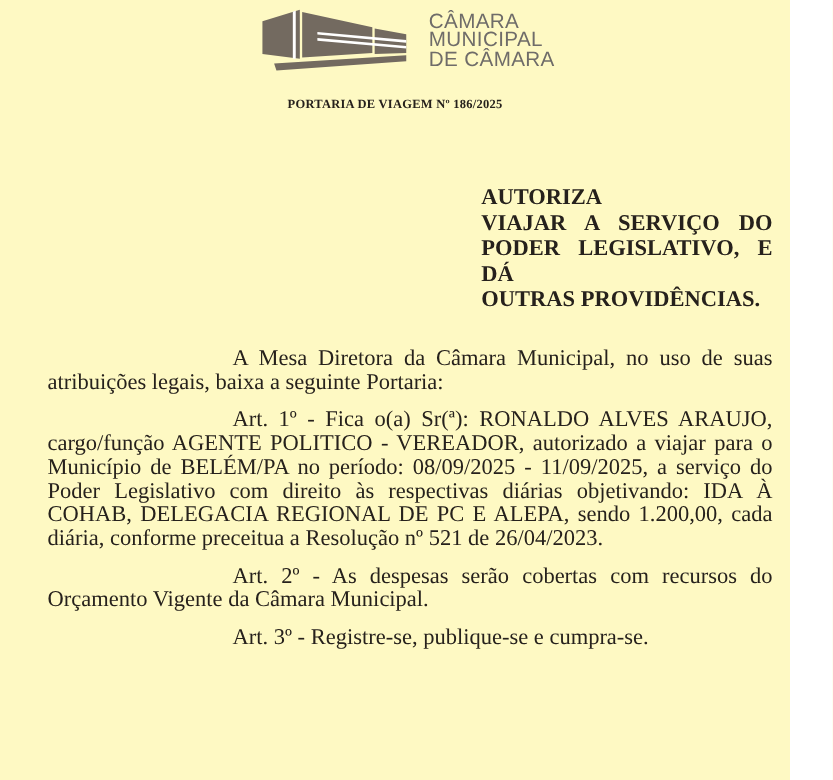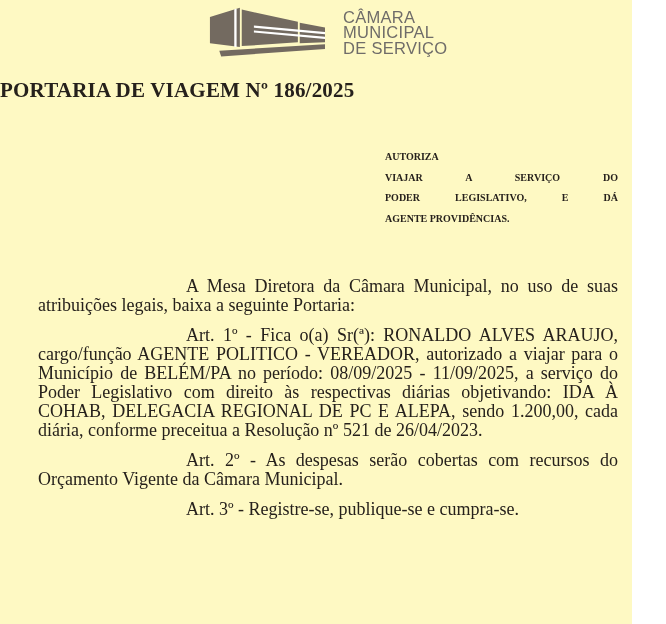--- a/index.html
+++ b/index.html
@@ -18,27 +18,27 @@
   .logo-icon{display:block;}
   .logo-icon svg{display:block;width:122px;height:58px;}
   .logo-text{
     font-family:"Liberation Sans",sans-serif;
     font-size:16.5px;line-height:15.5px;
     letter-spacing:0.3px;font-weight:400;
   }
   
   .title{
     position:absolute;top:78px;left:0;width:100%;
-    margin:0;
-    font-size:21px;font-weight:700;letter-spacing:0.2px;
+    margin:0;text-align:center;
+    font-size:10px;font-weight:700;letter-spacing:0.2px;
   }
   
   .epigraph{
     position:absolute;top:147px;left:385px;width:233px;
-    font-weight:700;font-size:10px;line-height:20.5px;
+    font-weight:700;font-size:18px;line-height:20.5px;
   }
   .epigraph .line{text-align:justify;}
   .epigraph .line.jl{text-align-last:justify;}
   
   .body-text{
     position:absolute;top:277px;left:38px;width:580px;
     font-size:18px;line-height:19px;text-align:justify;
   }
   .body-text p{margin:0 0 11px 0;text-indent:148px;}
   
@@ -65,31 +65,31 @@
 
         <polygon points="50,23 126,30 126,32.3 50,25.3" fill="#ffffff"></polygon>
         <polygon points="50,28.2 126,35 126,37.3 50,30.5" fill="#ffffff"></polygon>
 
         <polygon points="13,50 126,43 126,48 15,56" fill="currentColor"></polygon>
       </svg>
     </span>
     <div class="logo-text" style="color: rgb(111, 108, 105);">
       <div>CÂMARA</div>
       <div>MUNICIPAL</div>
-      <div>DE SERVIÇO</div>
+      <div>DE CÂMARA</div>
     </div>
   </header>
 
   <h1 class="title">PORTARIA DE VIAGEM Nº 186/2025</h1>
 
   <div class="epigraph">
     <div class="line">AUTORIZA</div>
     <div class="line jl">VIAJAR A SERVIÇO DO</div>
     <div class="line jl">PODER LEGISLATIVO, E DÁ</div>
-    <div class="line">AGENTE PROVIDÊNCIAS.</div>
+    <div class="line">OUTRAS PROVIDÊNCIAS.</div>
   </div>
 
   <div class="body-text">
     <p>A Mesa Diretora da Câmara Municipal, no uso de suas atribuições legais, baixa a seguinte Portaria:</p>
     <p>Art. 1º - Fica o(a) Sr(ª): RONALDO ALVES ARAUJO, cargo/função AGENTE POLITICO - VEREADOR, autorizado a viajar para o Município de BELÉM/PA no período: 08/09/2025 - 11/09/2025, a serviço do Poder Legislativo com direito às respectivas diárias objetivando: IDA À COHAB, DELEGACIA REGIONAL DE PC E ALEPA, sendo 1.200,00, cada diária, conforme preceitua a Resolução nº 521 de 26/04/2023.</p>
     <p>Art. 2º - As despesas serão cobertas com recursos do Orçamento Vigente da Câmara Municipal.</p>
     <p>Art. 3º - Registre-se, publique-se e cumpra-se.</p>
   </div>
 
 

